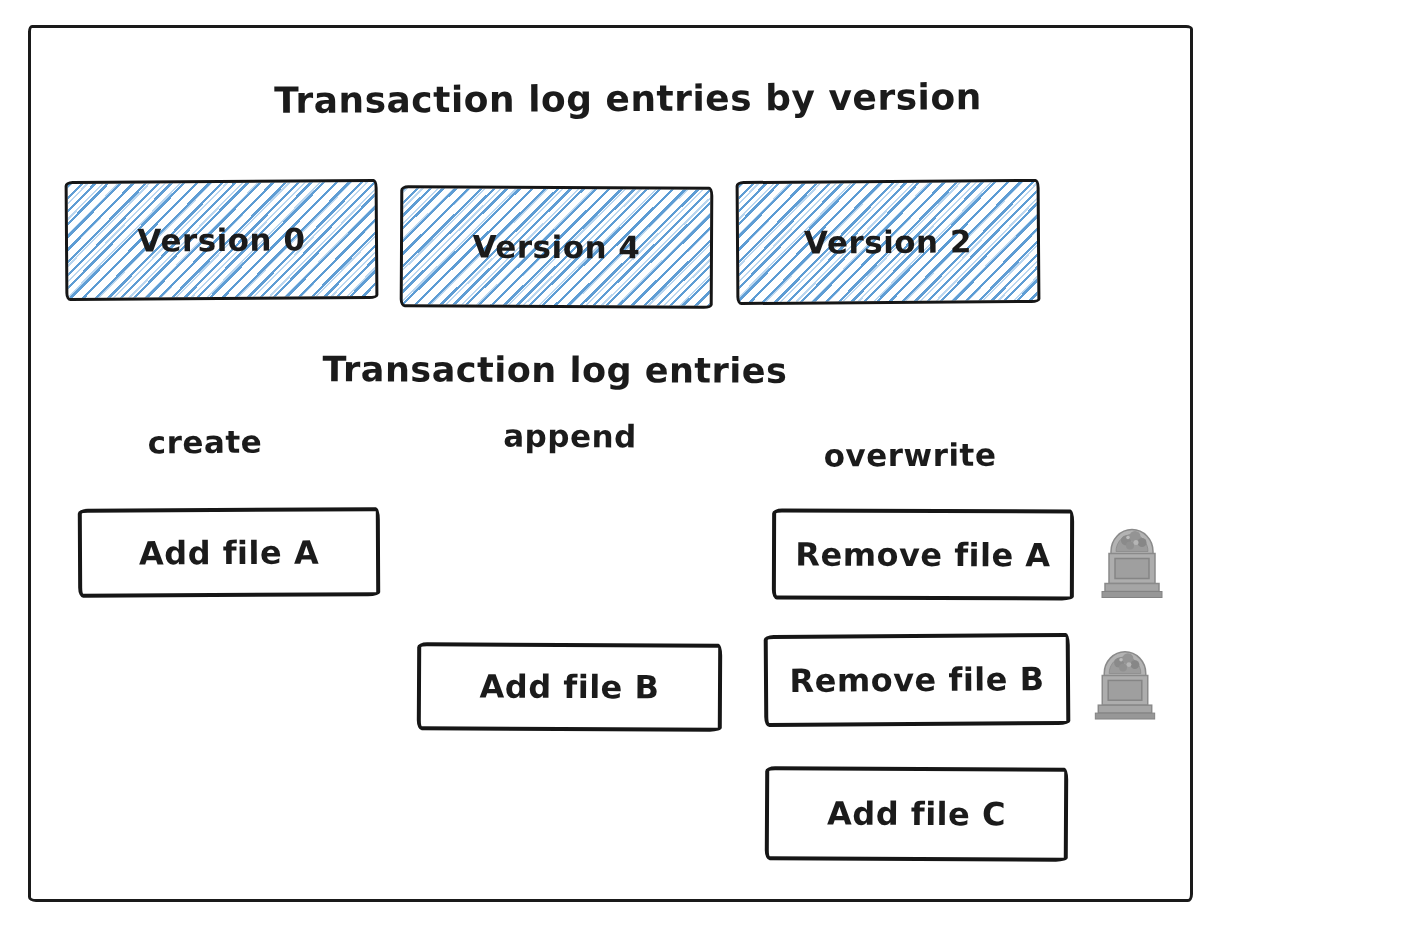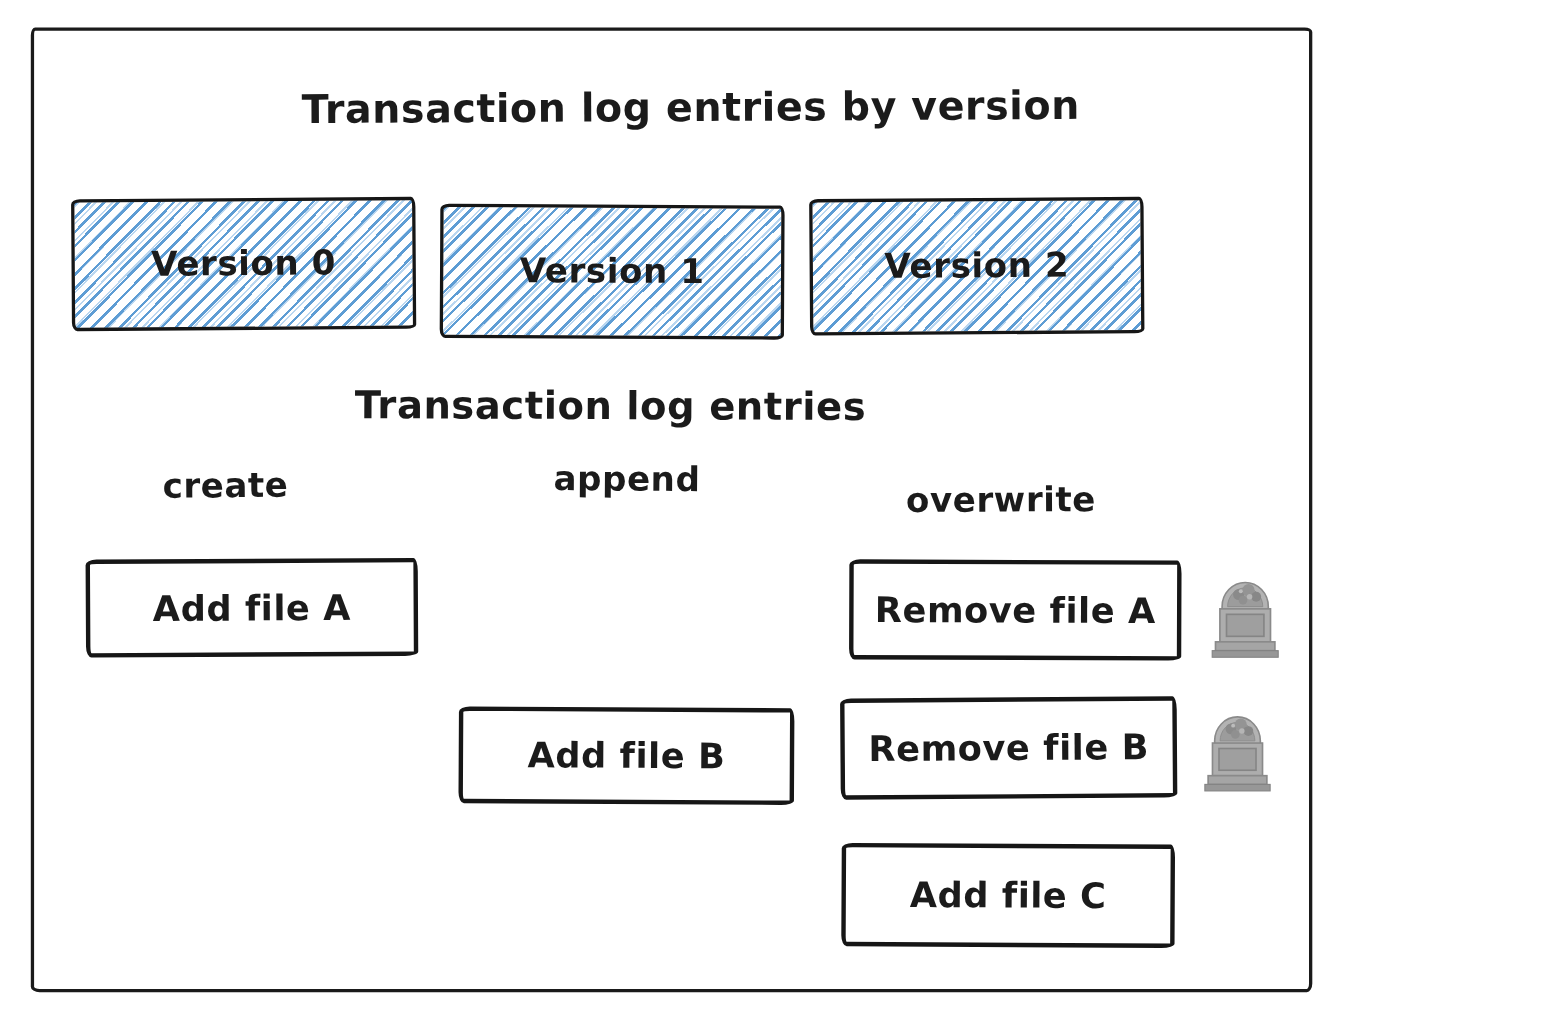--- a/index.html
+++ b/index.html
@@ -113,21 +113,21 @@
 <div class="canvas">
 
   <div class="frame"></div>
 
   <div class="hand-text title">Transaction log entries by version</div>
 
   <div class="sketch-box version-box v0">
     <span class="ver-label">Version 0</span>
   </div>
   <div class="sketch-box version-box v1">
-    <span class="ver-label">Version 1</span>
+    <span class="ver-label">Version 4</span>
   </div>
   <div class="sketch-box version-box v2">
     <span class="ver-label">Version 2</span>
   </div>
 
   <div class="hand-text subtitle">Transaction log entries</div>
 
   <div class="hand-text col-create">create</div>
   <div class="hand-text col-append">append</div>
   <div class="hand-text col-overwrite">overwrite</div>

